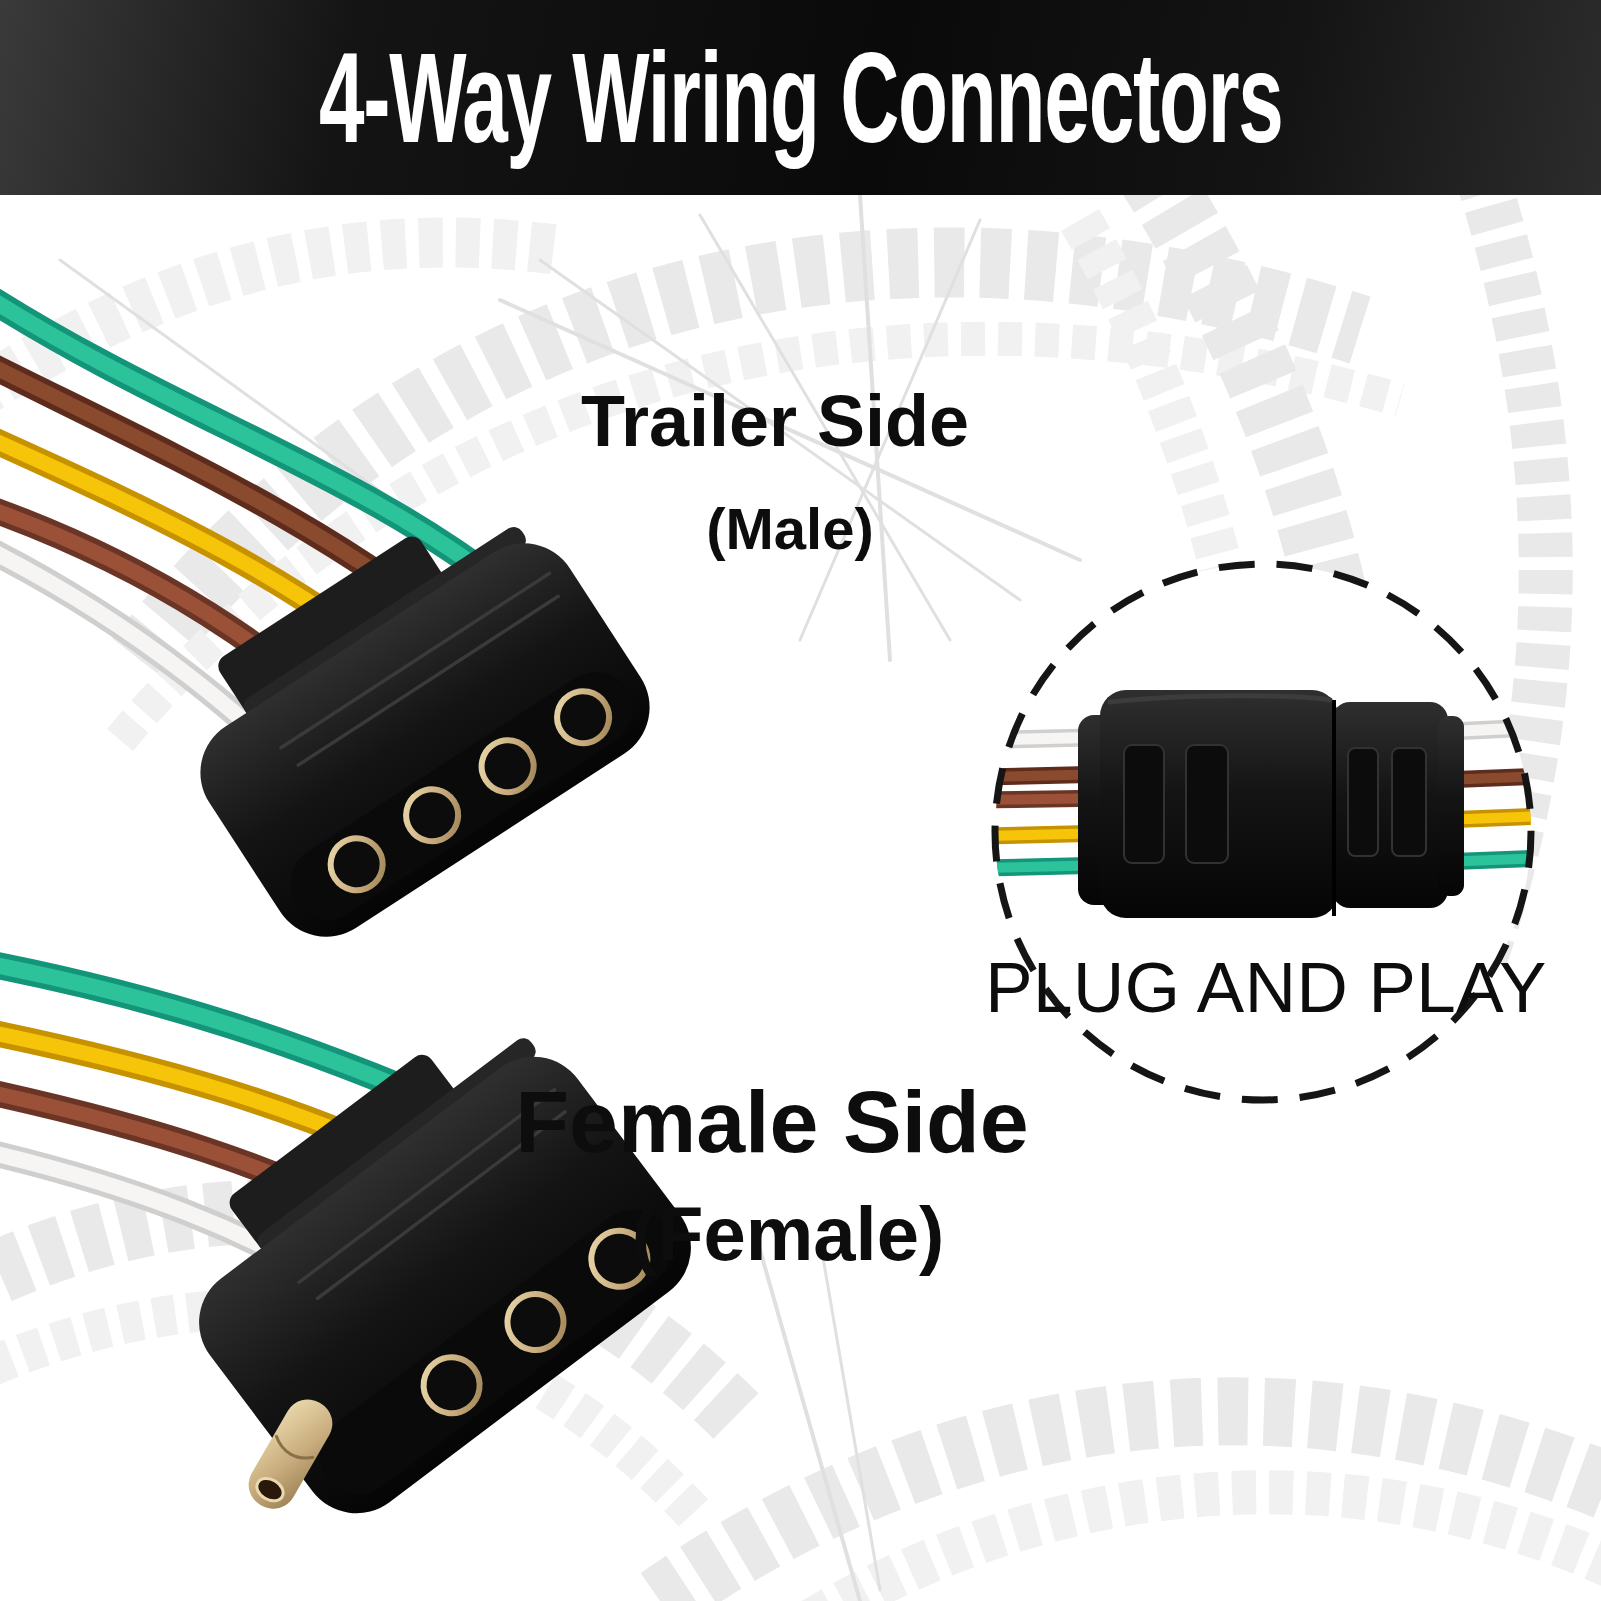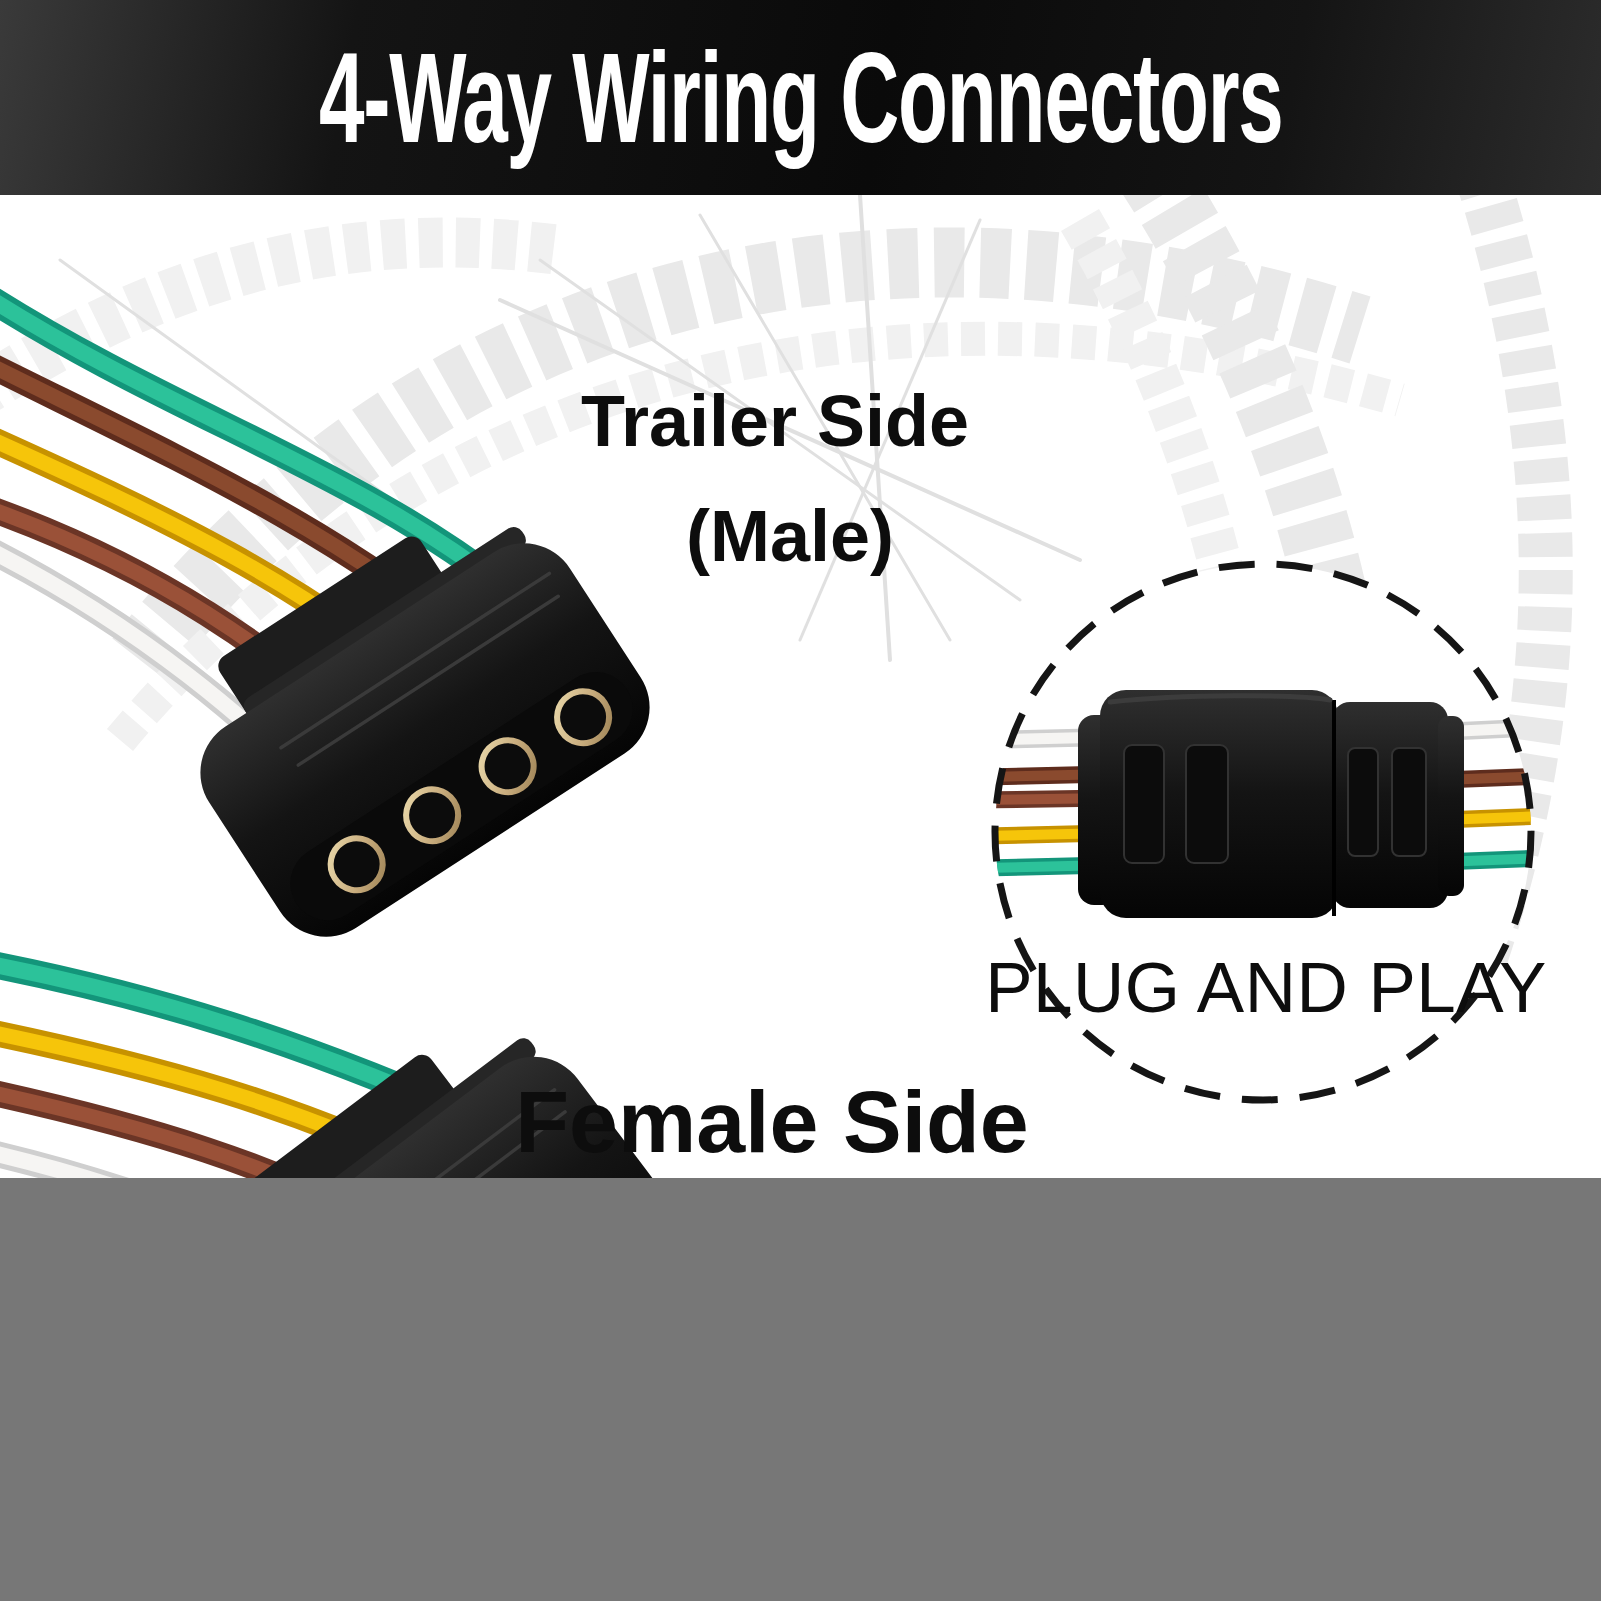--- a/index.html
+++ b/index.html
@@ -1,17 +1,17 @@
 <!DOCTYPE html>
 <html style="--background: #ffffff; --banner-bg: #0f0f0f; --title-text: #ffffff; --label-text: #0d0d0d; --wire-green: #2cc29a; --wire-green-dark: #13957a; --wire-yellow: #f6c50a; --wire-yellow-dark: #c79200; --wire-brown: #8a4a2e; --wire-brown-dark: #5e2c1d; --wire-brown-red: #9a5138; --wire-brown-red-dark: #6b3526; --wire-white: #f6f5f3; --wire-white-dark: #cfcfcf; --connector-body: #141414; --connector-highlight: #2f2f2f; --pin-gold: #c9ad7e; --pin-gold-light: #ecdcae; --inset-border: #151515; --inset-bg: #ffffff; --tire-track: #e9e9e9; --streak: #e0e0e0;"><head>
 <meta charset="utf-8">
 <style>
   html,body{margin:0;padding:0;background:#777;}
   .stage{
-    position:relative;width:1601px;height:1178px;overflow:hidden;
+    position:relative;width:1601px;height:1601px;overflow:hidden;
     background:var(--background,#fff);
     font-family:"Liberation Sans", sans-serif;
   }
   .scene{position:absolute;left:0;top:0;width:1601px;height:1601px;display:block;}
 
   
   .banner{
     position:absolute;left:0;top:0;width:1601px;height:195px;
     background:linear-gradient(100deg,#3a3a3a 0%,#141414 22%,#0a0a0a 55%,#141414 80%,#2c2c2c 100%);
     display:flex;align-items:center;justify-content:center;
@@ -22,21 +22,21 @@
     letter-spacing:-2px;line-height:1;
     transform:scaleX(0.64);transform-origin:center center;
   }
 
   
   .label{
     position:absolute;transform:translateX(-50%);
     color:var(--label-text,#0d0d0d);font-weight:bold;line-height:1;white-space:nowrap;
   }
   .trailer-line1{left:775px;top:385px;font-size:72px;}
-  .trailer-line2{left:790px;top:500px;font-size:72px;}
+  .trailer-line2{left:790px;top:500px;font-size:58px;}
   .vehicle-line1{left:772px;top:1078px;font-size:88px;}
   .vehicle-line2{left:788px;top:1196px;font-size:76px;}
   .inset-caption{
     position:absolute;left:1266px;top:952px;transform:translateX(-50%);
     color:var(--label-text,#0d0d0d);font-weight:normal;font-size:71px;line-height:1;white-space:nowrap;
     letter-spacing:0.5px;
   }
 
   
   .track{fill:none;stroke:var(--tire-track,#e9e9e9);stroke-linecap:butt;}
@@ -200,15 +200,16 @@
   </svg>
 
   <header class="banner">
     <h1>4-Way Wiring Connectors</h1>
   </header>
 
   <div class="label trailer-line1">Trailer Side</div>
   <div class="label trailer-line2">(Male)</div>
 
   <div class="label vehicle-line1">Female Side</div>
+  <div class="label vehicle-line2">(Female)</div>
 
   <div class="inset-caption">PLUG AND PLAY</div>
 </div>
 
 </body></html>

